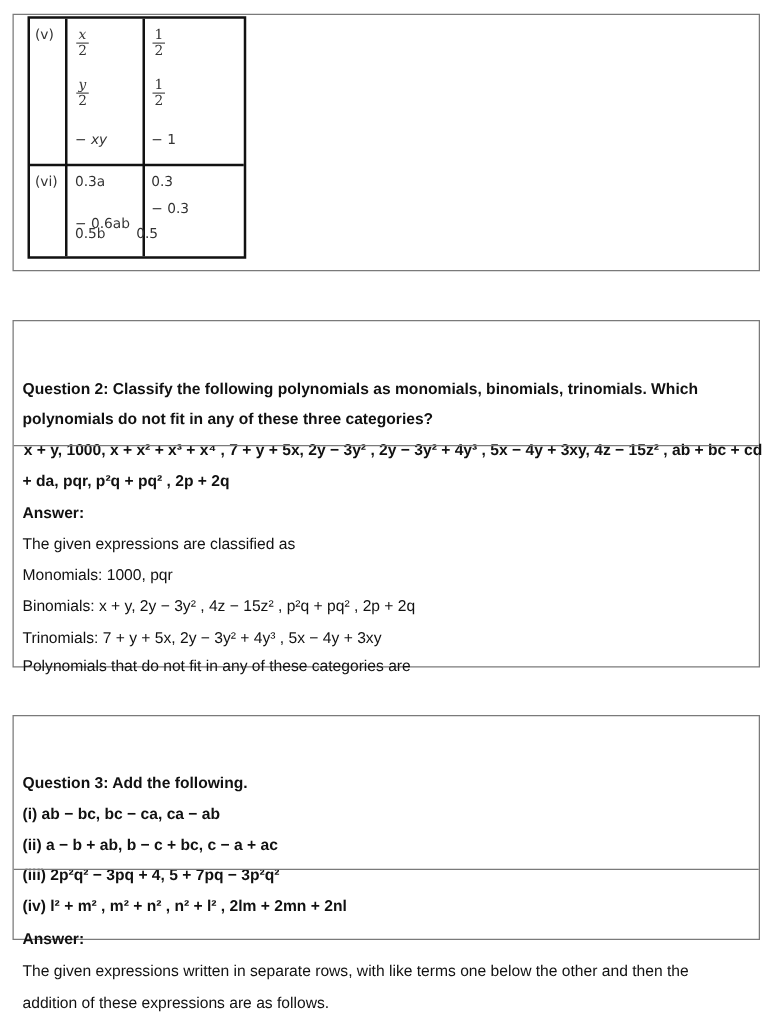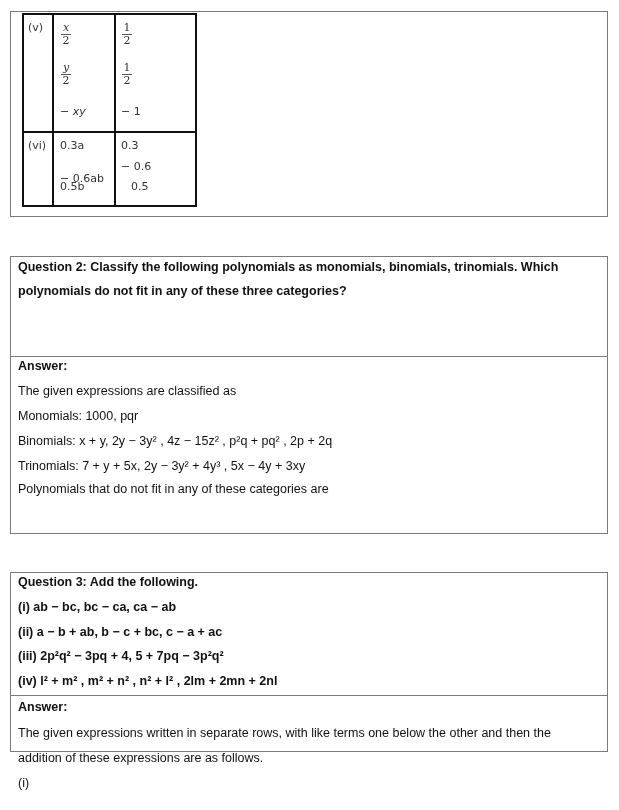--- a/index.html
+++ b/index.html
@@ -15,21 +15,21 @@
   .coef-table { position: absolute; left: 11px; top: 1px; width: 175px; height: 194px;
                 border: 2px solid #111; box-sizing: border-box; }
   .coef-table .vline { position: absolute; top: 0; bottom: 0; border-left: 2px solid #111; }
   .coef-table .hline { position: absolute; left: 0; right: 0; border-top: 2px solid #111; }
   .cell { position: absolute; font-family: "DejaVu Sans", sans-serif; font-size: 11px; color: #333; }
   .frac { position: absolute; font-family: "DejaVu Serif", serif; font-size: 11px; color: #333; text-align: center; width: 10px; line-height: 12px; }
   .frac .num { display: block; border-bottom: 1px solid #555; padding-bottom: 0px; }
   .frac .den { display: block; }
   .it { font-style: italic; }
 
-  .line { position: absolute; left: 7px; font-size: 12.5px; white-space: nowrap; line-height: 16px; }
+  .line { position: absolute; left: 7px; font-size: 12.5px; white-space: nowrap; line-height: 16px; margin-top: 44px; }
   .b { font-weight: bold; }
 </style>
 </head>
 <body>
 
 <div class="box" id="box1">
   <div class="coef-table">
     <div class="vline" style="left:28px"></div>
     <div class="vline" style="left:90px"></div>
     <div class="hline" style="top:116px"></div>
@@ -53,28 +53,30 @@
       <span class="num">1</span>
       <span class="den">2</span>
     </span>
     <span class="cell" style="left:97px;top:90px">− 1</span>
 
     <span class="cell" style="left:4px;top:124px">(vi)</span>
     <span class="cell" style="left:36px;top:124px">0.3a</span>
     <span class="cell" style="left:36px;top:157px">− 0.6ab</span>
     <span class="cell" style="left:36px;top:165px">0.5b</span>
     <span class="cell" style="left:97px;top:124px">0.3</span>
-    <span class="cell" style="left:97px;top:145px">− 0.6</span>
-    <span class="cell" style="left:107px;top:165px">0.5</span>
+    <span class="cell" style="left:97px;top:145px">− 0.3</span>
+    <span class="cell" style="left:85px;top:165px">0.5</span>
   </div>
 </div>
 
 <div class="box" id="box2">
   <div class="line b" style="top:2px">Question 2: Classify the following polynomials as monomials, binomials, trinomials. Which</div>
   <div class="line b" style="top:26px">polynomials do not fit in any of these three categories?</div>
+  <div class="line b" style="top:51px;left:8px">x + y, 1000, x + x² + x³ + x⁴ , 7 + y + 5x, 2y − 3y² , 2y − 3y² + 4y³ , 5x − 4y + 3xy, 4z − 15z² , ab + bc + cd</div>
+  <div class="line b" style="top:76px">+ da, pqr, p²q + pq² , 2p + 2q</div>
   <div class="divider" style="top:99px"></div>
   <div class="line b" style="top:101px">Answer:</div>
   <div class="line" style="top:126px">The given expressions are classified as</div>
   <div class="line" style="top:151px">Monomials: 1000, pqr</div>
   <div class="line" style="top:176px">Binomials: x + y, 2y − 3y² , 4z − 15z² , p²q + pq² , 2p + 2q</div>
   <div class="line" style="top:201px">Trinomials: 7 + y + 5x, 2y − 3y² + 4y³ , 5x − 4y + 3xy</div>
   <div class="line" style="top:224px">Polynomials that do not fit in any of these categories are</div>
 </div>
 
 <div class="box" id="box3">

